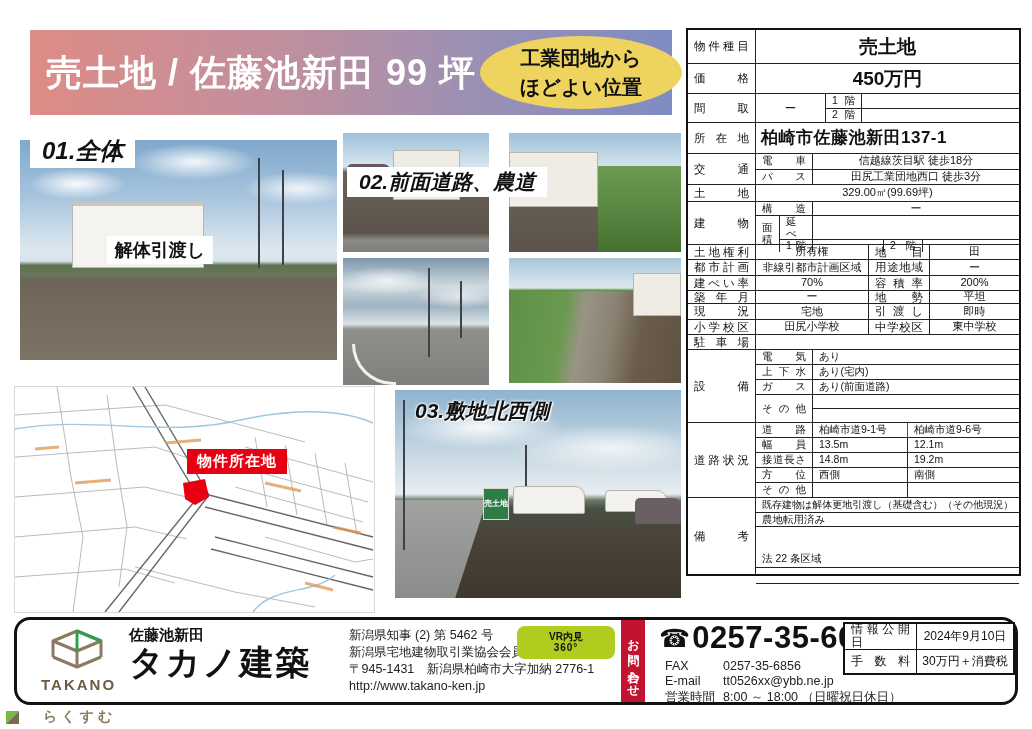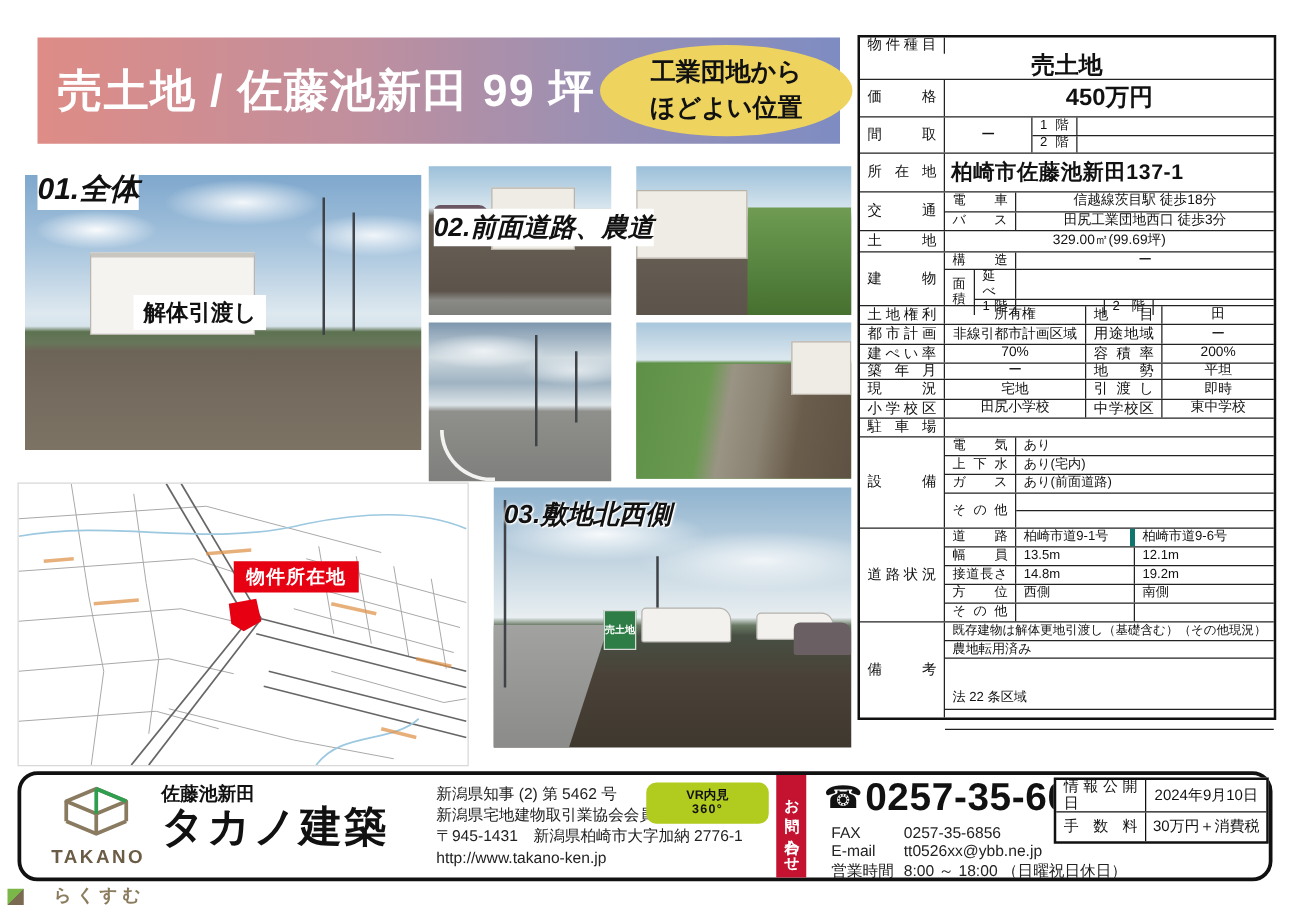--- a/index.html
+++ b/index.html
@@ -11,21 +11,21 @@
   .banner { position:absolute; left:30px; top:30px; width:642px; height:85px;
             background:linear-gradient(90deg,#de8c86 0%,#c08f9e 40%,#9a90b4 70%,#7e8cc2 100%); }
   .banner-title { position:absolute; left:16px; top:0; height:85px; line-height:85px;
                   font-size:36px; font-weight:900; color:#fff; letter-spacing:1px; white-space:nowrap; }
   .badge { position:absolute; left:450px; top:6px; width:202px; height:73px; border-radius:50%;
            background:#eed45f; display:flex; flex-direction:column; align-items:center; justify-content:center; }
   .badge div { font-size:20px; font-weight:900; color:#111; line-height:1.45; }
 
   
   .ph { position:absolute; overflow:hidden; }
-  .ph-label { position:absolute; font-style:italic; font-weight:900; color:#111; background:#fff; padding:1px 0; }
+  .ph-label { position:absolute; font-style:italic; font-weight:900; color:#111; background:#fff; padding:1px 12px; }
   .ph1 { left:20px; top:140px; width:317px; height:220px;
     background:
       radial-gradient(70px 22px at 18% 20%, rgba(255,255,255,.95), rgba(255,255,255,0) 70%),
       radial-gradient(90px 26px at 55% 10%, rgba(255,255,255,.9), rgba(255,255,255,0) 70%),
       radial-gradient(80px 24px at 88% 22%, rgba(255,255,255,.85), rgba(255,255,255,0) 70%),
       linear-gradient(180deg,#7fa8cd 0%,#a7c4dd 26%,#dde8ef 50%,#d8e4ec 55%,#5d7250 57%,#67775a 61%,#6d6458 64%,#756b5e 80%,#7d7365 100%); }
   .truck { position:absolute; left:52px; top:62px; width:132px; height:66px; background:#f4f3f0;
            border:1px solid #b9b6b0; border-top:4px solid #c9c6c0; }
   .truck-label { position:absolute; left:50%; transform:translateX(-50%); bottom:6px; background:#fff;
                  font-size:18px; font-weight:700; padding:2px 8px; white-space:nowrap; color:#111; }
@@ -58,21 +58,21 @@
 
   
   .map { position:absolute; left:14px; top:386px; width:361px; height:227px; background:#fff; border:1px solid #d8d8d8; }
   .map svg { display:block; }
   .map-label { position:absolute; left:172px; top:62px; background:#e60012; color:#fff; font-size:15px; font-weight:700;
                padding:3px 10px; letter-spacing:1px; white-space:nowrap; }
 
   
   .spec { position:absolute; left:686px; top:28px; width:335px; border:2px solid #111; background:#fff; font-size:11.5px; }
   .srow { display:flex; border-top:1px solid #222; align-items:stretch; }
-  .srow:first-child { border-top:none;flex-direction:column; }
+  .srow:first-child { border-top:none; }
   .slab { width:68px; border-right:1px solid #222; display:flex; align-items:center; flex:none; }
   .slab2 { width:62px; border-left:1px solid #222; border-right:1px solid #222; display:flex; align-items:center; flex:none; }
   .j { flex:1; padding:0 6px; text-align:justify; text-align-last:justify; line-height:1.1; }
   .sval { flex:1; display:flex; align-items:center; justify-content:center; line-height:1.05; }
   .sv1 { width:112px; flex:none; }
   .big { font-size:19px; font-weight:700; }
   .sm { font-size:11px; }
   .sublab { width:57px; border-right:1px solid #222; display:flex; align-items:center; flex:none; font-size:10.5px; }
   .subcol { flex:1; display:flex; flex-direction:column; }
   .subrow { display:flex; flex:1; align-items:stretch; }
@@ -414,21 +414,21 @@
 
     <div class="srow" style="height:75px">
       <div class="slab">
           <span class="j">道路状況</span>
         </div>
       <div class="subcol">
         <div class="subrow bb" style="flex:none; height:15px">
           <div class="sublab">
               <span class="j">道路</span>
             </div>
-          <div class="leftval" style="flex:none; width:95px; border-right:4px solid #0f766e;">柏崎市道9-1号</div>
+          <div class="leftval" style="flex:none; width:95px; border-right:1px solid #0f766e;">柏崎市道9-1号</div>
           <div class="leftval">柏崎市道9-6号</div>
         </div>
         <div class="subrow bb" style="flex:none; height:15px">
           <div class="sublab">
               <span class="j">幅員</span>
             </div>
           <div class="leftval" style="flex:none; width:95px; border-right:1px solid #222;">13.5m</div>
           <div class="leftval">12.1m</div>
         </div>
         <div class="subrow bb" style="flex:none; height:15px">

